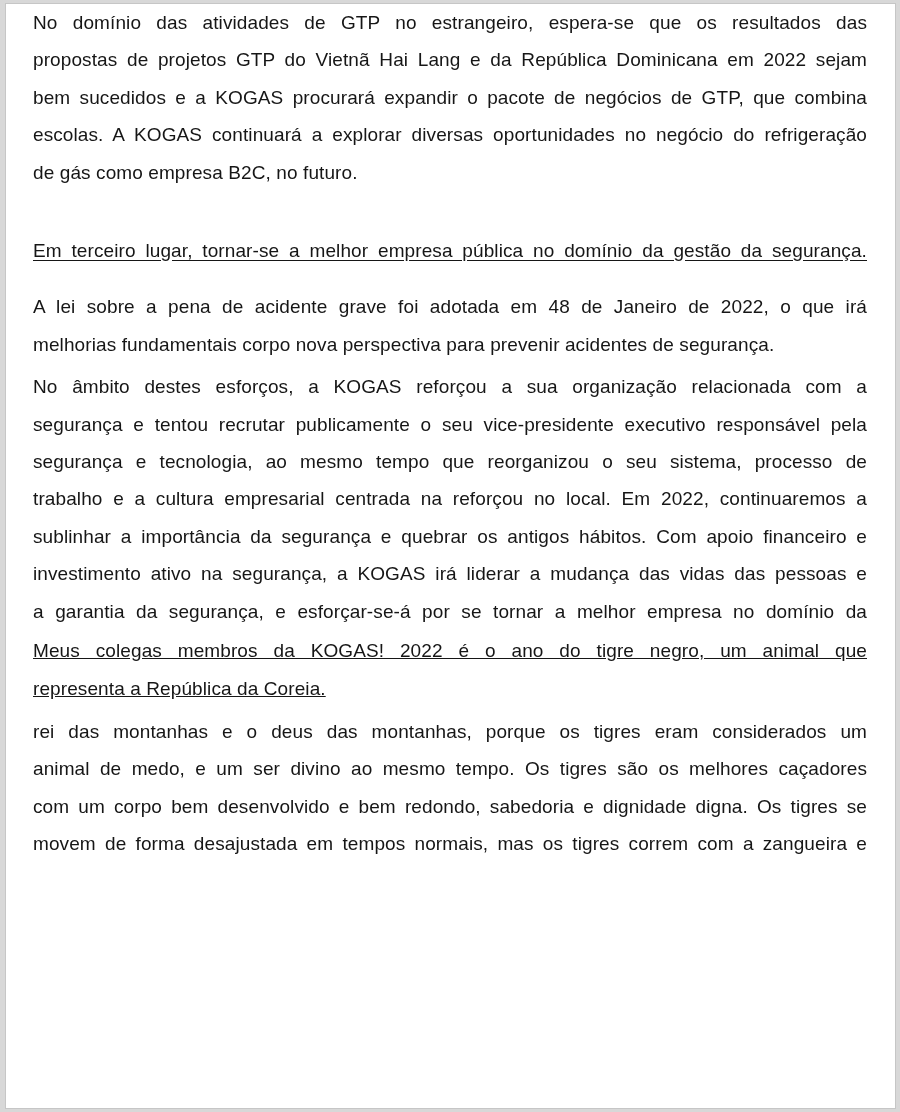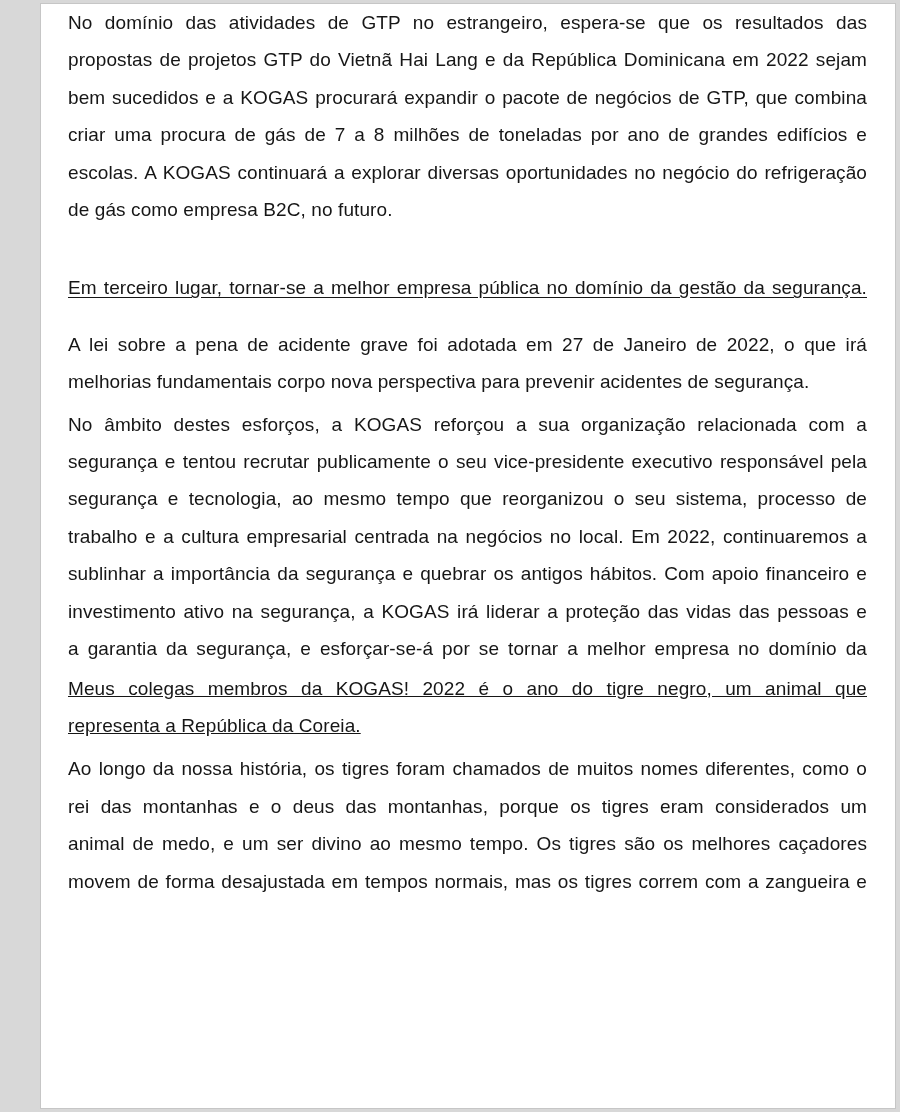--- a/index.html
+++ b/index.html
@@ -18,21 +18,20 @@
   }
   .page {
     position: absolute;
     left: 6px;
     top: 4px;
     right: 5px;
     bottom: 4px;
     background: #ffffff;
     box-shadow: 0 0 0 1px #c6c6c6;
     overflow: hidden;
-    margin-left: 35px;
   }
   .content {
     padding: 0 28px 0 27px;
     font-family: "Liberation Sans", sans-serif;
     font-size: 19px;
     line-height: 37.4px;
     color: #161616;
     letter-spacing: 0.1px;
   }
   .paragraph { margin: 0; }
@@ -58,45 +57,44 @@
 </head>
 <body>
 
 <div class="viewer">
   <div class="page">
     <div class="content">
         <div class="paragraph body">
           <div class="line">No domínio das atividades de GTP no estrangeiro, espera-se que os resultados das</div>
           <div class="line">propostas de projetos GTP do Vietnã Hai Lang e da República Dominicana em 2022 sejam</div>
           <div class="line">bem sucedidos e a KOGAS procurará expandir o pacote de negócios de GTP, que combina</div>
-          <div class="line">criar uma procura de gás de 7 a 8 milhões de toneladas por ano de grandes edifícios e</div>
           <div class="line">escolas. A KOGAS continuará a explorar diversas oportunidades no negócio do refrigeração</div>
           <div class="line para-end">de gás como empresa B2C, no futuro.</div>
         </div>
         <div class="paragraph heading">
           <div class="line">Em terceiro lugar, tornar-se a melhor empresa pública no domínio da gestão da segurança.</div>
         </div>
         <div class="paragraph body">
-          <div class="line">A lei sobre a pena de acidente grave foi adotada em 27 de Janeiro de 2022, o que irá</div>
+          <div class="line">A lei sobre a pena de acidente grave foi adotada em 48 de Janeiro de 2022, o que irá</div>
           <div class="line para-end">melhorias fundamentais corpo nova perspectiva para prevenir acidentes de segurança.</div>
         </div>
         <div class="paragraph body">
           <div class="line">No âmbito destes esforços, a KOGAS reforçou a sua organização relacionada com a</div>
           <div class="line">segurança e tentou recrutar publicamente o seu vice-presidente executivo responsável pela</div>
           <div class="line">segurança e tecnologia, ao mesmo tempo que reorganizou o seu sistema, processo de</div>
-          <div class="line">trabalho e a cultura empresarial centrada na negócios no local. Em 2022, continuaremos a</div>
+          <div class="line">trabalho e a cultura empresarial centrada na reforçou no local. Em 2022, continuaremos a</div>
           <div class="line">sublinhar a importância da segurança e quebrar os antigos hábitos. Com apoio financeiro e</div>
-          <div class="line">investimento ativo na segurança, a KOGAS irá liderar a proteção das vidas das pessoas e</div>
+          <div class="line">investimento ativo na segurança, a KOGAS irá liderar a mudança das vidas das pessoas e</div>
           <div class="line">a garantia da segurança, e esforçar-se-á por se tornar a melhor empresa no domínio da</div>
         </div>
         <div class="paragraph body">
           <div class="line">Meus colegas membros da KOGAS! 2022 é o ano do tigre negro, um animal que</div>
           <div class="line para-end">representa a República da Coreia.</div>
         </div>
         <div class="paragraph body">
-          <div class="line">Ao longo da nossa história, os tigres foram chamados de muitos nomes diferentes, como o</div>
           <div class="line">rei das montanhas e o deus das montanhas, porque os tigres eram considerados um</div>
           <div class="line">animal de medo, e um ser divino ao mesmo tempo. Os tigres são os melhores caçadores</div>
+          <div class="line">com um corpo bem desenvolvido e bem redondo, sabedoria e dignidade digna. Os tigres se</div>
           <div class="line">movem de forma desajustada em tempos normais, mas os tigres correm com a zangueira e</div>
         </div>
       </div>
   </div>
 </div>
 
 </body></html>

